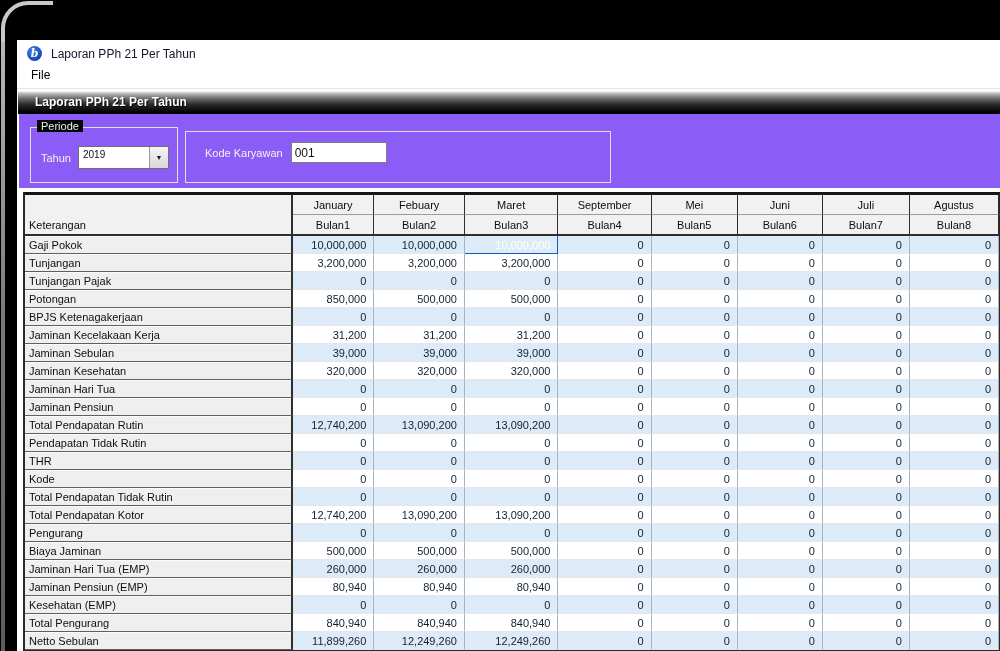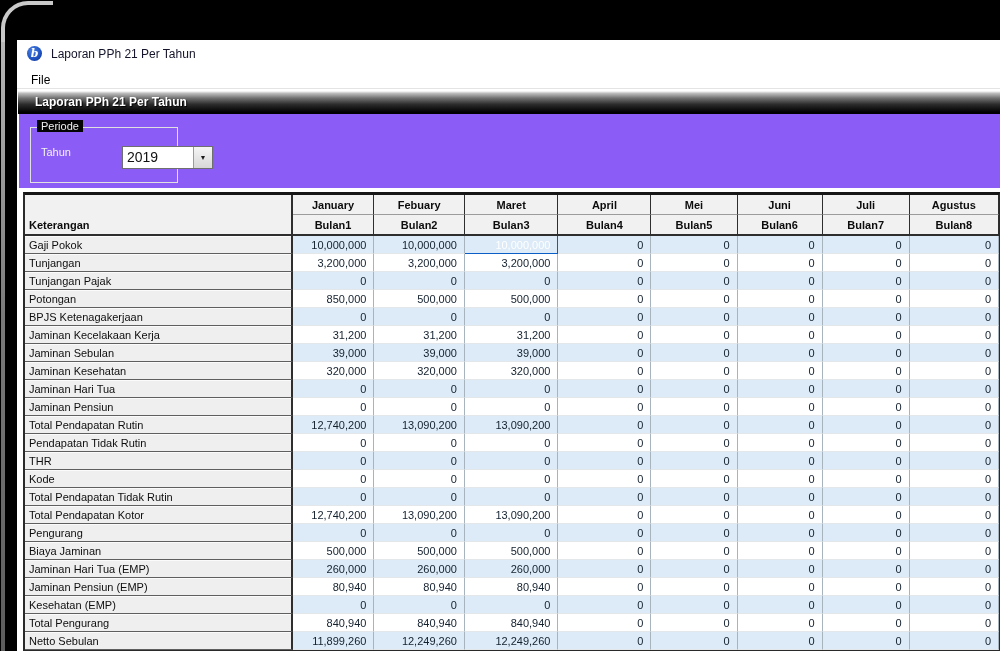--- a/index.html
+++ b/index.html
@@ -13,45 +13,45 @@
   .bezel-left-edge{position:absolute;left:1px;top:42px;bottom:0;width:4px;
     background:linear-gradient(180deg,#b8b8b8,#7a7a7a 45%,#5c5c5c);}
   
   .window{position:absolute;left:17px;top:40px;right:0;bottom:0;background:#fff;}
   .titlebar{height:27px;display:flex;align-items:center;padding-left:10px;}
   .app-icon{width:15px;height:15px;border-radius:50%;
     background:radial-gradient(circle at 35% 30%,#4a7fe0,#1d50c0 60%,#0d2f86);
     color:#fff;font:italic bold 11px "DejaVu Serif",serif;
     display:flex;align-items:center;justify-content:center;flex:0 0 auto;}
   .title-text{margin-left:9px;font-size:12px;color:#14142a;}
-  .menubar{height:21px;display:flex;align-items:flex-end;padding-left:8px;border-bottom:1px solid #e4e4e4;}
+  .menubar{height:21px;display:flex;align-items:flex-start;padding-left:8px;border-bottom:1px solid #e4e4e4;}
   .menu-item{font-size:12px;color:#000;padding:1px 6px;}
   .banner{margin:2px 0 0 1px;height:23px;line-height:23px;padding-left:17px;
     background:linear-gradient(180deg,#ffffff 0%,#bdbdbd 10%,#6e6e6e 32%,#2c2c2c 58%,#000 92%);
     color:#fff;font-size:12px;font-weight:bold;text-shadow:1px 1px 1px #000;}
   .filter-panel{margin-left:2px;height:74px;background:#8b5cf6;position:relative;}
   .groupbox{position:absolute;border:1px solid #e0e0e0;}
   .groupbox .legend{position:absolute;top:-8px;left:6px;background:#040404;color:#f0f0f0;
     font-size:11px;padding:0 4px;}
   .gb-periode{left:11px;top:13px;width:146px;height:54px;}
   .gb-kode{left:166px;top:17px;width:424px;height:50px;}
-  .gb-row{position:absolute;display:flex;gap:44px;}
+  .gb-row{position:absolute;display:flex;align-items:center;}
   .white-label{color:#f2f2f2;font-size:11px;}
   .combo{display:flex;width:89px;height:21px;border:1px solid #6f6f6f;background:#fff;}
-  .combo-field{flex:1;font-size:14px;color:#111;padding:2px 0 0 4px;}
+  .combo-field{flex:1;font-size:10px;color:#111;padding:2px 0 0 4px;}
   .combo-btn{width:18px;background:linear-gradient(180deg,#f5f5f5,#d7d7d7);
     border-left:1px solid #9b9b9b;display:flex;align-items:center;justify-content:center;
     font-size:7px;color:#1a1a1a;}
   .text-input{width:88px;height:17px;border:1px solid #7d7d7d;font:12px "Liberation Sans",sans-serif;
     color:#111;padding:1px 3px;outline:none;}
   
   .table-wrap{margin:4px 0 0 6px;display:inline-block;
     border-top:3px solid #161616;border-left:2px solid #2a2a2a;border-right:1px solid #2a2a2a;border-bottom:1px solid #2a2a2a;}
   table{border-collapse:separate;border-spacing:0;table-layout:fixed;font-size:11px;}
-  th{background:#f1f1f1;font-weight:bold;color:#0c0c0c;height:19px;
+  th{background:#f1f1f1;font-weight:normal;color:#0c0c0c;height:19px;
     border-right:1px solid #2e2e2e;padding:0 3px;overflow:hidden;white-space:nowrap;}
   th.month{border-bottom:1px solid #9c9c9c;text-align:center;}
   th.sub{border-bottom:2px solid #2e2e2e;text-align:center;}
   th.keterangan{text-align:left;vertical-align:bottom;padding:12px 4px 3px 4px;
     border-right:2px solid #2e2e2e;border-bottom:2px solid #2e2e2e;}
   td{height:17px;overflow:hidden;white-space:nowrap;}
   td.label{background:#efefef;color:#0e0e0e;padding:0 4px;
     border-right:2px solid #2e2e2e;border-bottom:1px solid #5f5f5f;
     box-shadow:inset 0 1px 0 #fbfbfb;margin-left:22px;}
   td.num{text-align:right;padding:0 7px;color:#13202e;
@@ -82,20 +82,26 @@
 
   <div class="filter-panel">
     <div class="groupbox gb-periode">
       <span class="legend">Periode</span>
       <div class="gb-row" style="left:10px;top:18px;">
         <span class="white-label">Tahun</span>
         <span class="combo" style="margin-left:7px;">
           <span class="combo-field">2019</span>
           <span class="combo-btn">▼</span>
         </span>
+      </div>
+    </div>
+    <div class="groupbox gb-kode">
+      <div class="gb-row" style="left:19px;top:10px;">
+        <span class="white-label">Kode Karyawan</span>
+        <input class="text-input" style="margin-left: 8px;" type="text" value="001">
       </div>
     </div>
   </div>
 
   <div class="table-wrap">
     <table>
       <colgroup>
         <col style="width:270px">
           <col style="width:82px">
           <col style="width:91px">
@@ -105,21 +111,21 @@
         <col style="width:86px">
           <col style="width:88px">
           <col style="width:90px">
       </colgroup>
       <thead>
         <tr id="months-row">
           <th class="keterangan" rowspan="2">Keterangan</th>
         <th class="month">January</th>
             <th class="month">Febuary</th>
             <th class="month">Maret</th>
-            <th class="month">April</th>
+            <th class="month">September</th>
             <th class="month">Mei</th>
             <th class="month">Juni</th>
             <th class="month">Juli</th>
             <th class="month">Agustus</th>
           </tr>
         <tr id="subs-row">
             <th class="sub">Bulan1</th>
             <th class="sub">Bulan2</th>
             <th class="sub">Bulan3</th>
             <th class="sub">Bulan4</th>

